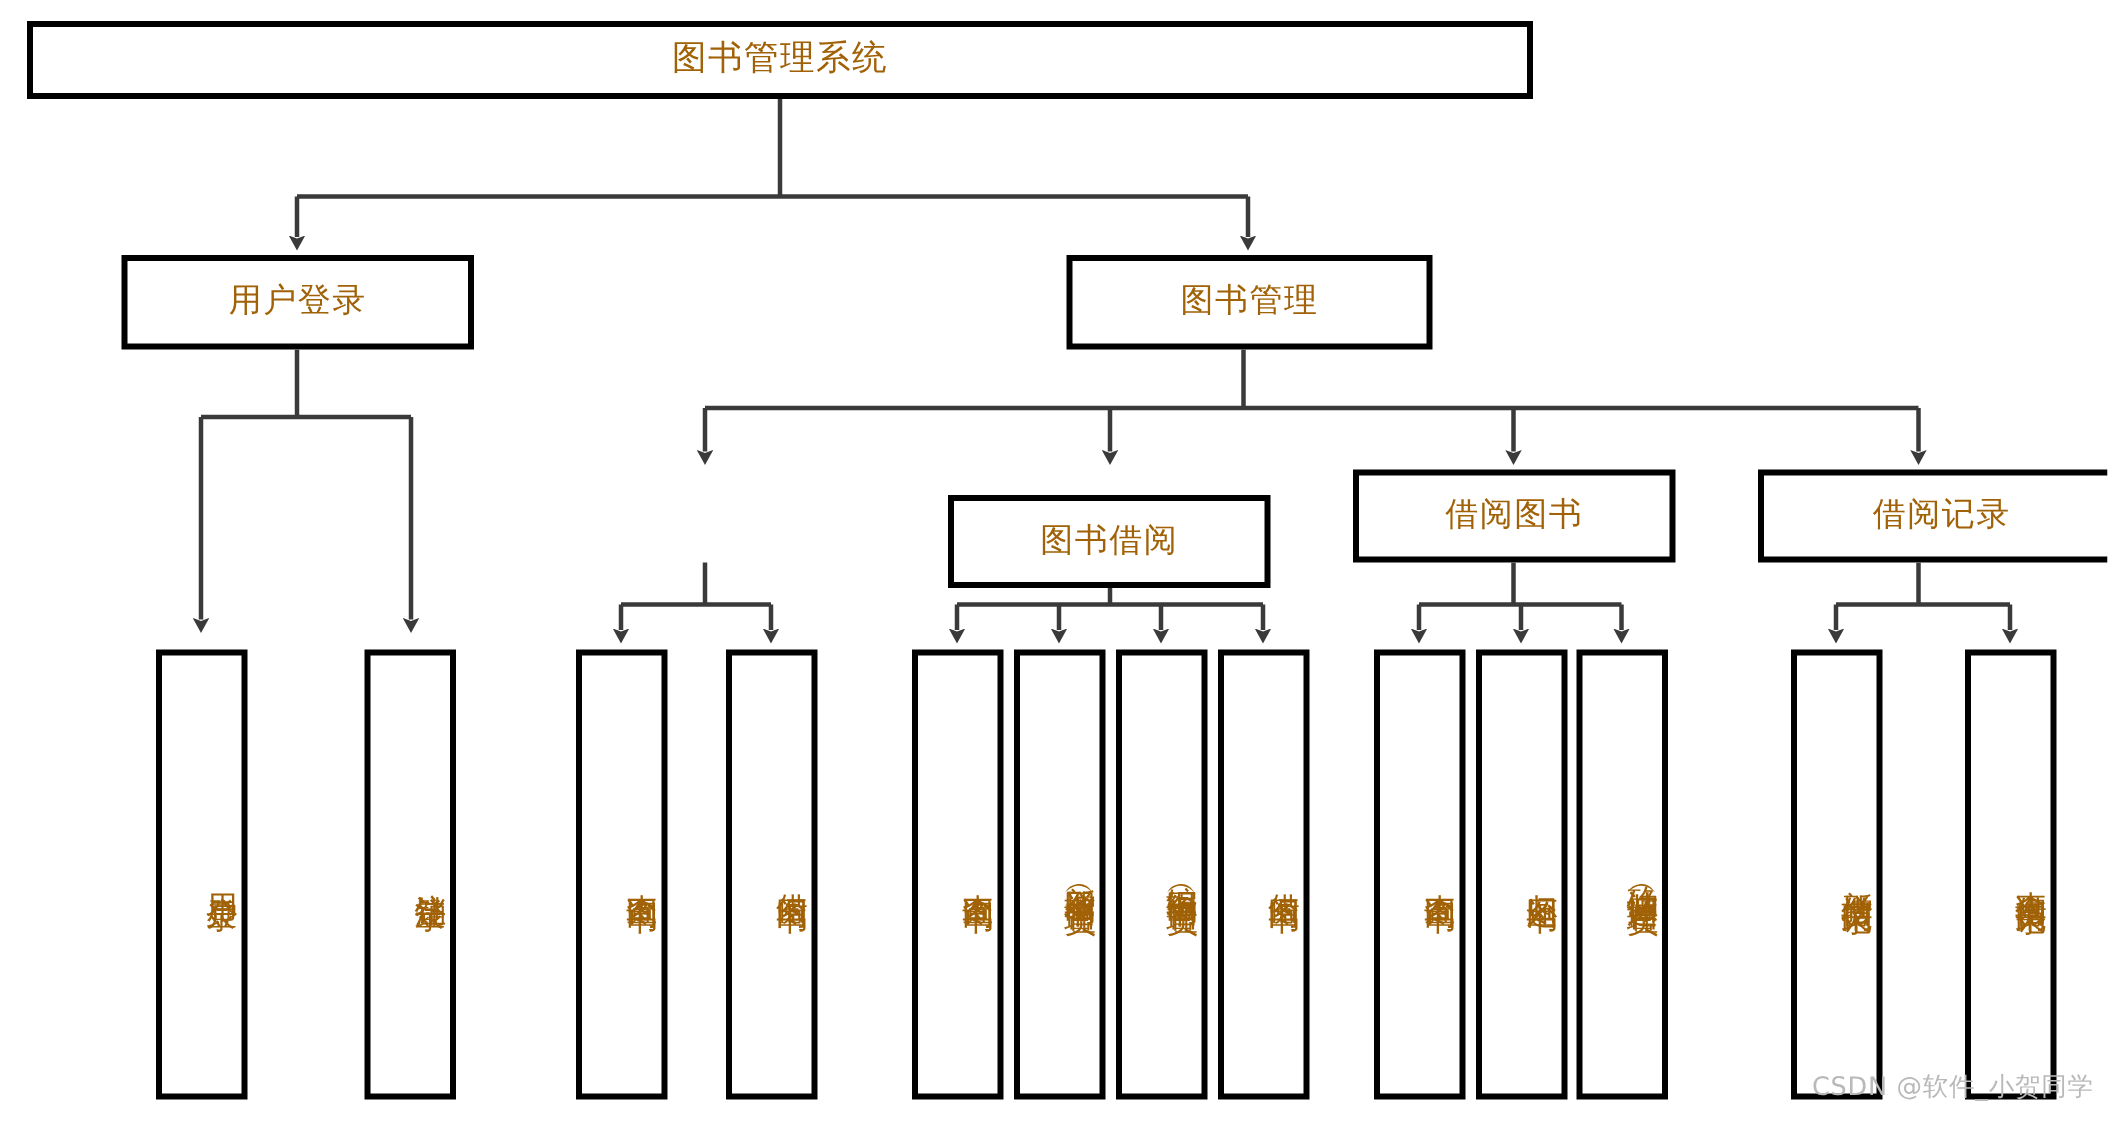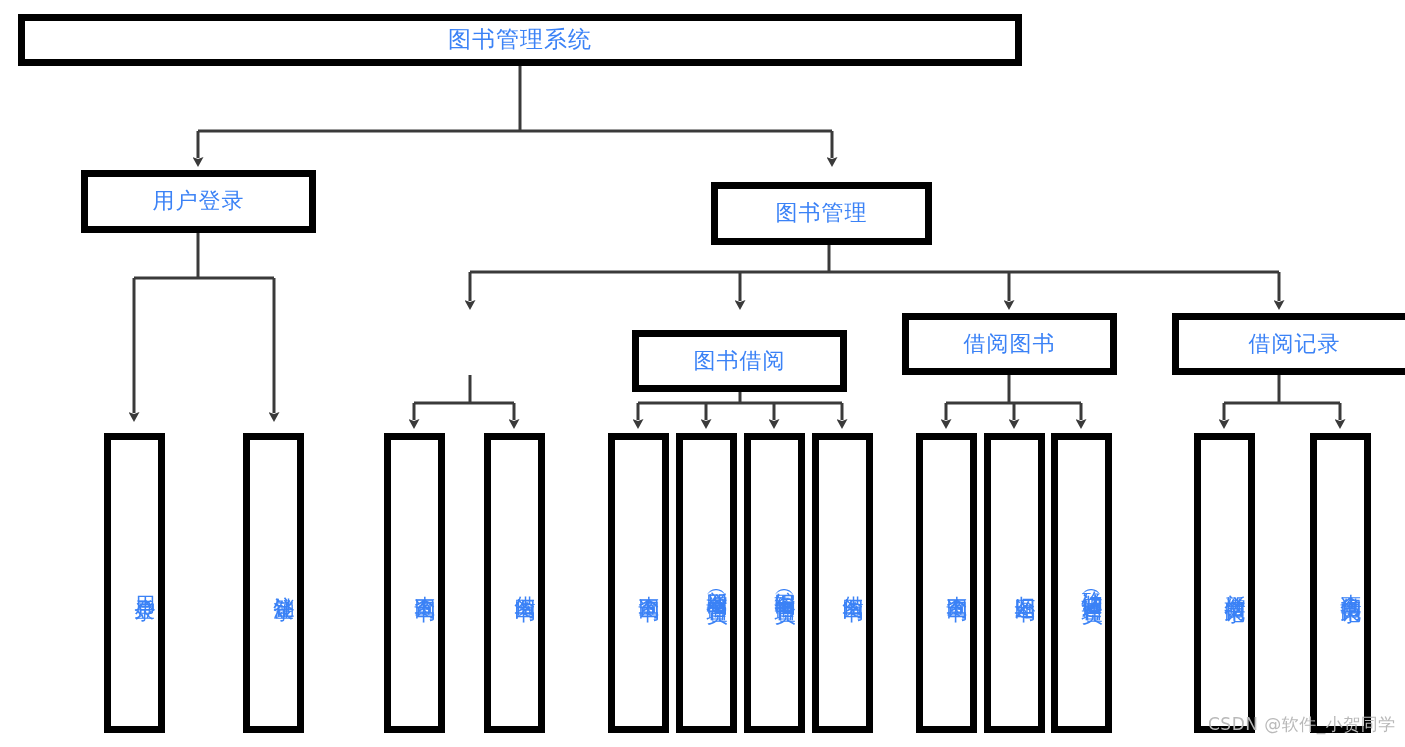--- a/index.html
+++ b/index.html
@@ -22,26 +22,26 @@
     position: absolute;
     left: 0;
     top: 0;
     width: 1405px;
     height: 747px;
     pointer-events: none;
   }
   .node {
     position: absolute;
     box-sizing: border-box;
-    border: 7px solid #000000;
+    border: 4px solid #000000;
     background: #ffffff;
     display: flex;
     align-items: center;
     justify-content: center;
-    color: #3b82f6;
+    color: #a16207;
   }
   .node.horizontal {
     font-size: 22px;
     letter-spacing: 1px;
     line-height: 1.2;
   }
   .node.root {
     font-size: 23px;
   }
   .node.vertical {
@@ -121,21 +121,21 @@
       <path d="M1279,375 L1279,403"></path>
       <path d="M1224,403 L1340,403"></path>
       <path d="M1224,403 L1224,420" marker-end="url(#arrow)"></path>
       <path d="M1340,403 L1340,420" marker-end="url(#arrow)"></path>
     </g>
   </svg>
 
   <div class="node horizontal root" style="left:18px; top:14px; width:1004px; height:52px;">图书管理系统</div>
 
   <div class="node horizontal" style="left:81px; top:170px; width:235px; height:63px;">用户登录</div>
-  <div class="node horizontal" style="left:711px; top:182px; width:221px; height:63px;">图书管理</div>
+  <div class="node horizontal" style="left:711px; top:170px; width:244px; height:63px;">图书管理</div>
 
   <div class="node horizontal" style="left:632px; top:313px; width:215px; height:62px;margin-top:17px;">图书借阅</div>
   <div class="node horizontal" style="left:902px; top:313px; width:215px; height:62px;">借阅图书</div>
   <div class="node horizontal" style="left:1172px; top:313px; width:245px; height:62px;">借阅记录</div>
 
   <div class="node vertical" style="left:104px; top:433px; width:61px; height:300px;">
     <span class="vlabel">用户登录</span>
   </div>
   <div class="node vertical" style="left:243px; top:433px; width:61px; height:300px;">
     <span class="vlabel">注销登录</span>

